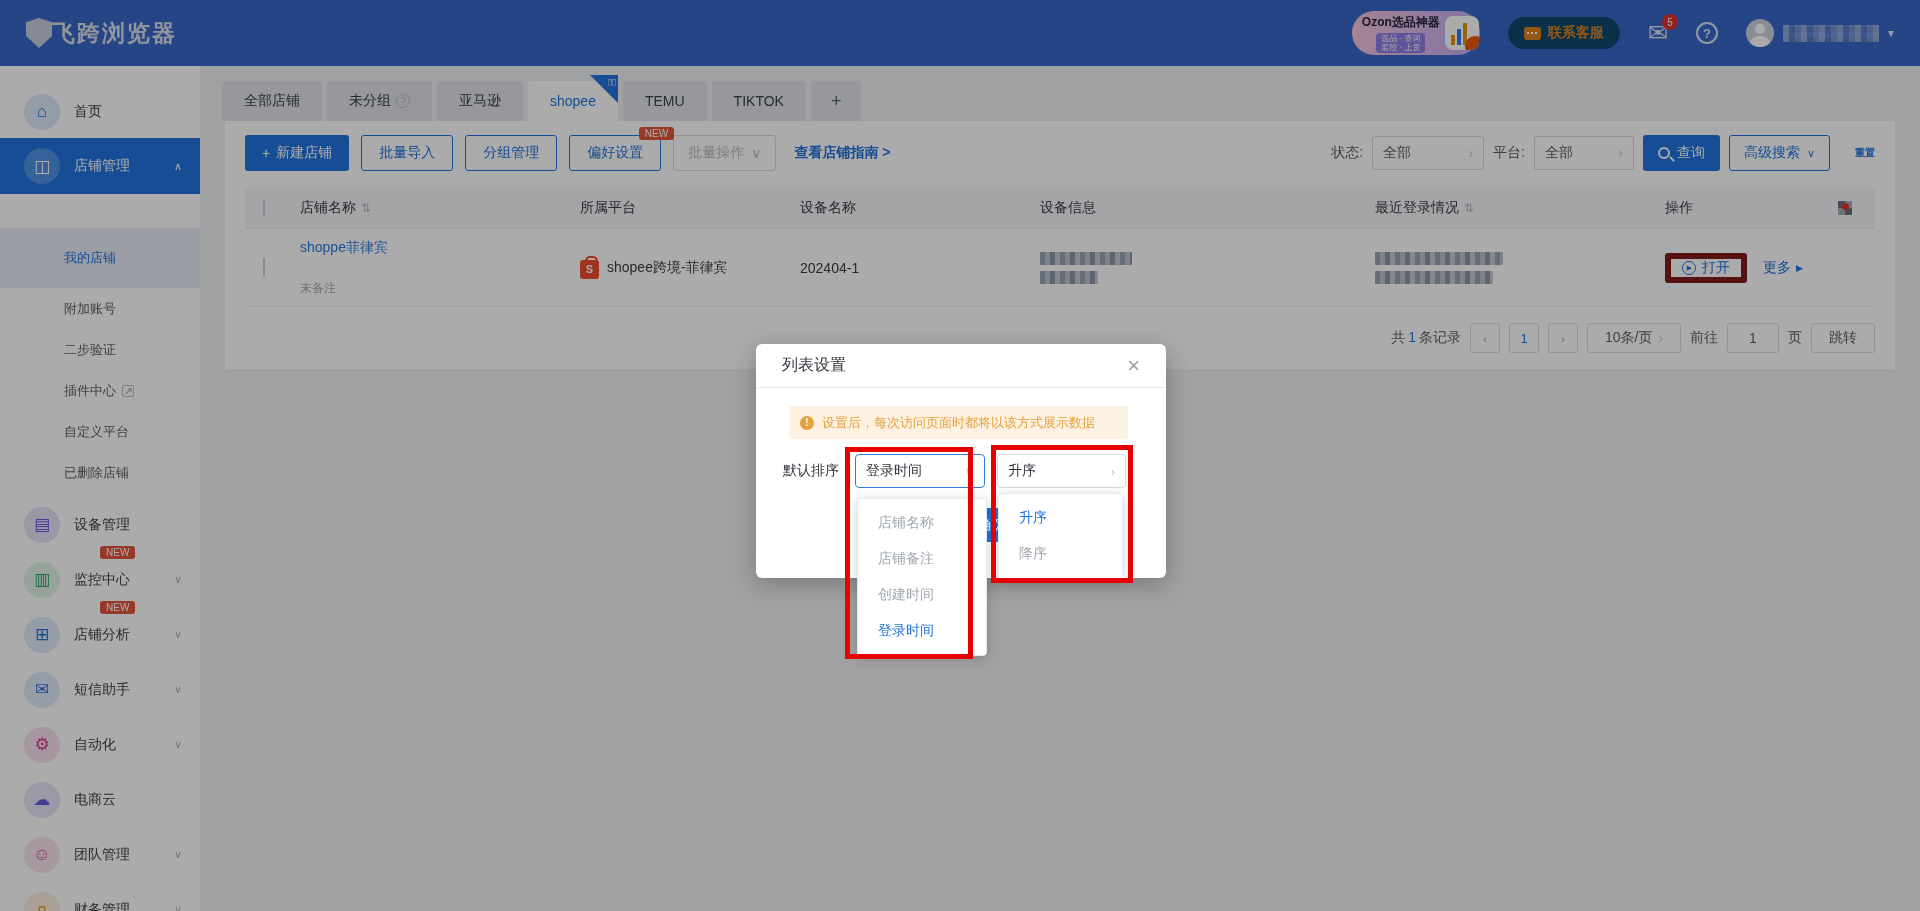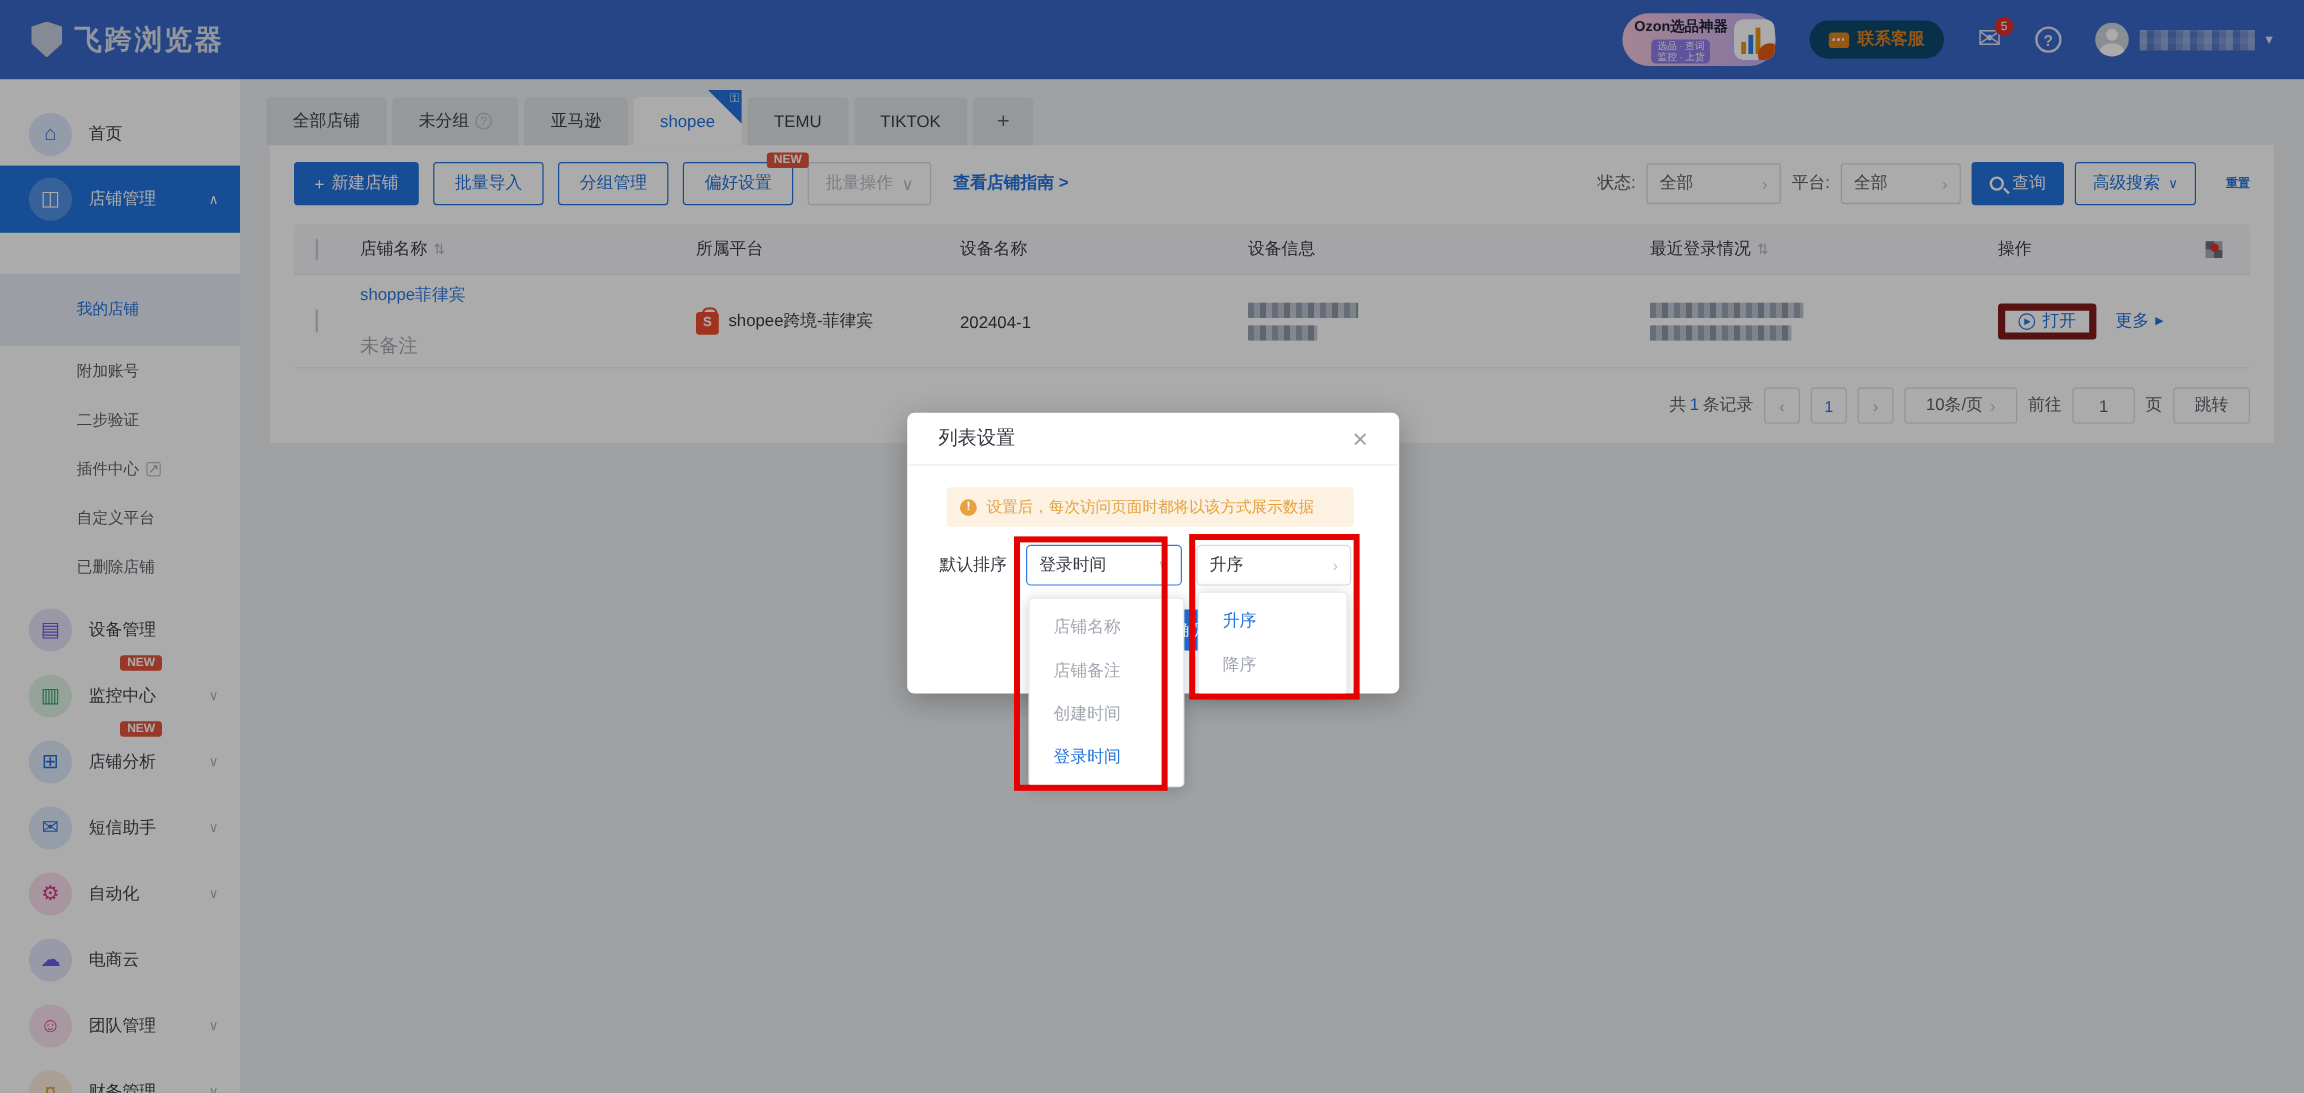--- a/index.html
+++ b/index.html
@@ -1,21 +1,21 @@
 <!DOCTYPE html>
 <html><head>
 <meta charset="utf-8">
 <style>
   * { margin:0; padding:0; box-sizing:border-box; }
   html,body { width:1920px; height:911px; overflow:hidden; font-family:"Liberation Sans","DejaVu Sans",sans-serif; background:#eef0f3; }
   .page { position:relative; width:1920px; height:911px; }
 
   
   .header { position:absolute; top:0; left:0; right:0; height:66px; background:#3a67ca; display:flex; align-items:center; padding:0 26px; z-index:10; }
-  .logo { display:flex; align-items:center; gap:10px; }
+  .logo { display:flex; align-items:center; }
   .logo-shield { width:26px; height:30px; background:#c7cedd; clip-path:polygon(50% 0,100% 14%,100% 60%,50% 100%,0 60%,0 14%); }
   .logo-text { color:#d9dfe9; font-size:23px; font-weight:bold; letter-spacing:2px; }
   .header-right { margin-left:auto; display:flex; align-items:center; gap:28px; }
   .ozon-badge { width:128px; height:44px; border-radius:22px; background:linear-gradient(90deg,#f6c6da,#c2adf4); display:flex; align-items:center; padding:3px 4px 3px 10px; gap:5px; cursor:pointer; }
   .ozon-left { display:flex; flex-direction:column; align-items:center; }
   .ozon-title { font-size:12px; font-weight:bold; color:#23233a; white-space:nowrap; }
   .ozon-chip { margin-top:2px; background:#8f7be8; border-radius:4px; padding:1px 5px; display:flex; flex-direction:column; align-items:center; }
   .ozon-chip span { color:#fff; font-size:8px; line-height:9px; white-space:nowrap; }
   .ozon-chart { width:34px; height:34px; border-radius:8px; background:#fff; position:relative; overflow:hidden; flex:none; }
   .ozon-chart i { position:absolute; bottom:5px; width:4px; background:#e8940f; }
@@ -45,21 +45,21 @@
   .side-ico { width:36px; height:36px; border-radius:50%; display:flex; align-items:center; justify-content:center; font-size:17px; margin-right:14px; flex:none; }
   .side-label { font-size:14px; color:#3c4148; }
   .side-caret { margin-left:auto; font-size:11px; color:#aab0b8; }
   .side-item.parent-active { background:#2273dd; height:56px; }
   .side-item.parent-active .side-label, .side-item.parent-active .side-caret { color:#fff; }
   .side-item.parent-active .side-ico { background:rgba(255,255,255,.22); color:#fff; }
   .submenu-item { height:41px; display:flex; align-items:center; padding-left:64px; font-size:13px; color:#5a5f66; cursor:pointer; }
   .submenu-item.first { height:60px;margin-top:34px; }
   .submenu-item.active { background:#e7edf6; color:#2273dd; }
   .ext-ico { margin-left:6px; font-size:11px; color:#9aa0a8; border:1px solid #b7bcc4; border-radius:2px; width:12px; height:12px; line-height:10px; text-align:center; }
-  .new-badge { position:absolute; background:#e2543c; color:#fff; font-size:10px; font-weight:bold; border-radius:3px; padding:1px 6px; }
+  .new-badge { position:absolute; background:#e2543c; color:#fff; font-size:10px; font-weight:normal; border-radius:3px; padding:1px 6px; }
   .side-new { top:-6px; left:100px; }
   .partial-ico { position:absolute; left:24px; bottom:-28px; width:36px; height:36px; border-radius:50%; background:#d9f0e6; }
 
   
   .content { position:absolute; top:66px; left:200px; right:0; bottom:0; background:#eef0f3; }
   .tabstrip { display:flex; align-items:flex-end; padding:15px 0 0 22px; height:55px; gap:5px; }
   .tab { height:40px; background:#e0e3e9; border-radius:4px 4px 0 0; display:flex; align-items:center; justify-content:center; padding:0 22px; font-size:14px; color:#3a3f45; cursor:pointer; position:relative; }
   .tab.active { background:#fff; color:#2273dd; }
   .tab-help { margin-left:5px; width:14px; height:14px; border:1px solid #b7bcc4; border-radius:50%; color:#b7bcc4; font-size:10px; display:flex; align-items:center; justify-content:center; }
   .tab-ribbon { position:absolute; top:-6px; right:0; width:0; height:0; border-top:28px solid #2273dd; border-left:28px solid transparent; }
@@ -96,21 +96,21 @@
   .th { display:flex; align-items:center; gap:5px; }
   .sort-ico { color:#b0b4ba; font-size:12px; cursor:pointer; }
   .checkbox { width:16px; height:16px; border:1px solid #c8ccd4; border-radius:2px; background:#fff; margin-left:18px; cursor:pointer; }
   .col-settings { position:relative; width:16px; height:16px; cursor:pointer; }
   .col-settings i { position:absolute; width:7px; height:7px; background:#6a7078; }
   .col-settings i:nth-child(1){ left:0; top:0; } .col-settings i:nth-child(2){ right:0; top:0; background:#a7adb5; }
   .col-settings i:nth-child(3){ left:0; bottom:0; background:#a7adb5; } .col-settings i:nth-child(4){ right:0; bottom:0; }
   .col-settings em { position:absolute; right:-4px; top:-5px; width:7px; height:7px; border-radius:50%; background:#e03131; }
   .tbl-row { height:78px; border-bottom:1px solid #eef0f3; }
   .store-link { color:#2d7be0; font-size:14px; cursor:pointer; }
-  .store-note { color:#a6aab2; font-size:16px; margin-top:23px; }
+  .store-note { color:#a6aab2; font-size:12px; margin-top:23px; }
   .plat-cell { display:flex; align-items:center; gap:8px; font-size:14px; color:#383c42; }
   .shopee-ico { width:19px; height:19px; background:#ee4d2d; border-radius:3px; color:#fff; font-size:11px; font-weight:bold; display:flex; align-items:center; justify-content:center; position:relative; margin-top:3px; }
   .shopee-ico::before { content:""; position:absolute; top:-4px; left:5px; width:9px; height:7px; border:2px solid #ee4d2d; border-bottom:none; border-radius:5px 5px 0 0; }
   .dev-name { font-size:14px; color:#383c42; }
   .mosaic { background:repeating-linear-gradient(90deg,#98a2b3 0 5px,#bcc3cd 5px 10px,#8d97a9 10px 15px,#c6ccd5 15px 20px),repeating-linear-gradient(0deg,rgba(255,255,255,.35) 0 4px,rgba(0,0,0,.08) 4px 8px); height:13px; border-radius:1px; }
   .op-cell { display:flex; align-items:center; gap:16px; }
   .open-btn { height:30px; border:6px solid #7f1d1d; border-radius:3px; display:flex; align-items:center; gap:6px; padding:0 11px; color:#2273dd; font-size:14px; cursor:pointer; }
   .play-ico { width:14px; height:14px; border:1px solid #2273dd; border-radius:50%; font-size:7px; color:#2273dd; display:flex; align-items:center; justify-content:center; padding-left:1px; }
   .more-link { color:#2273dd; font-size:14px; display:flex; align-items:center; gap:5px; cursor:pointer; }
   .more-link .tri { font-size:9px; }

